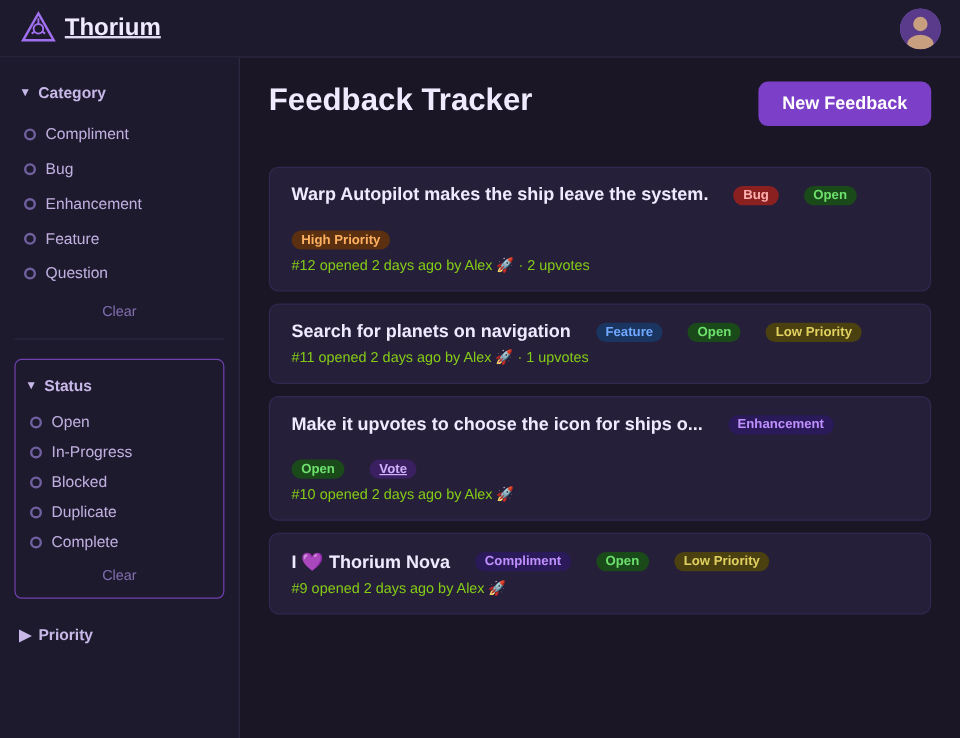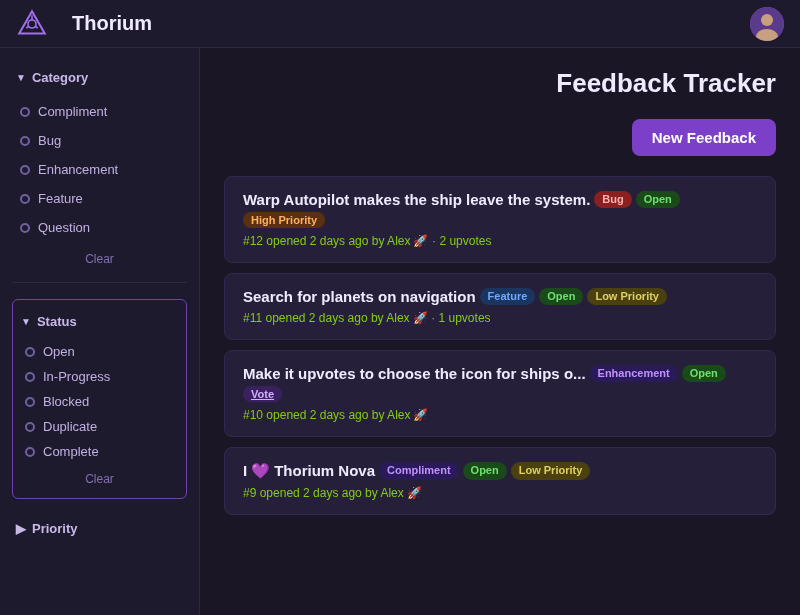--- a/index.html
+++ b/index.html
@@ -18,21 +18,22 @@
       align-items: center;
       justify-content: space-between;
       background-color: #1e1a2e;
       padding: 0 16px;
       height: 48px;
       border-bottom: 1px solid #2d2840;
     }
     .header-logo {
       display: flex;
       align-items: center;
-      gap: 24px;
+      gap: 6px;
+      text-decoration: underline;
     }
     .logo-icon {
       width: 32px;
       height: 32px;
     }
     .logo-text {
       font-size: 20px;
       font-weight: 700;
       color: #f0eaff;
     }
@@ -142,39 +143,39 @@
       border: none;
       border-radius: 8px;
       padding: 10px 20px;
       font-size: 15px;
       font-weight: 700;
       cursor: pointer;
     }
 
     .header-row {
       display: flex;
-      align-items: flex-end;
+      align-items: flex-start;
       justify-content: space-between;
       margin-bottom: 20px;
-      flex-direction: column;
     }
 
     
     .feedback-card {
       background: #261f3a;
       border: 1px solid #332850;
       border-radius: 8px;
       padding: 14px 18px;
       margin-bottom: 10px;
       cursor: pointer;
     }
 
     .card-title-row {
       display: flex;
-      gap: 4px;
+      align-items: center;
+      gap: 21px;
       flex-wrap: wrap;
       margin-bottom: 6px;
     }
     .card-title {
       font-size: 15px;
       font-weight: 600;
       color: #f0eaff;
     }
 
     .badge {

